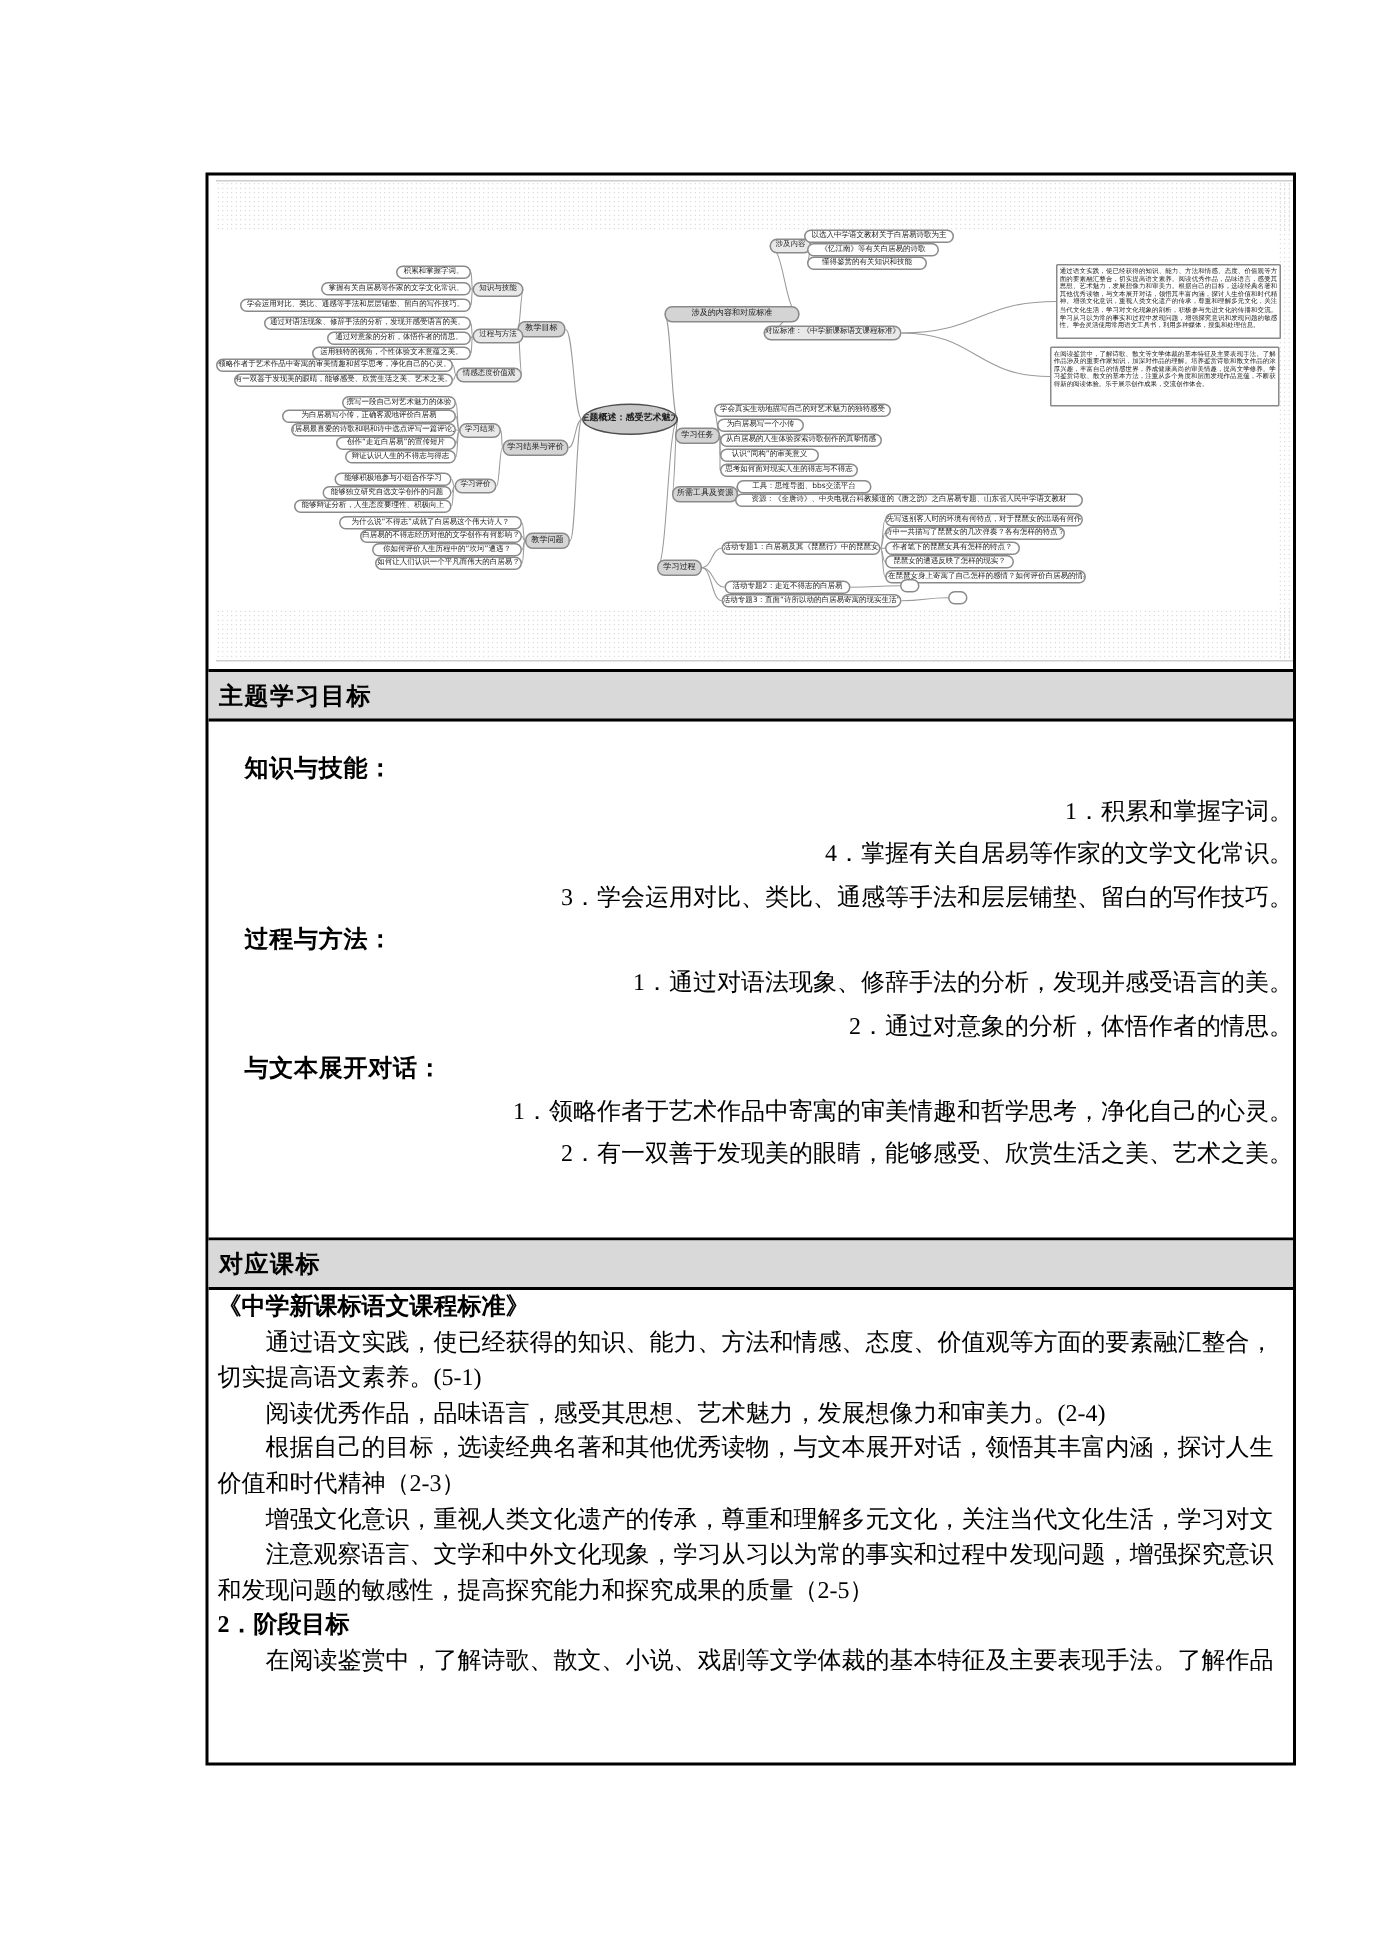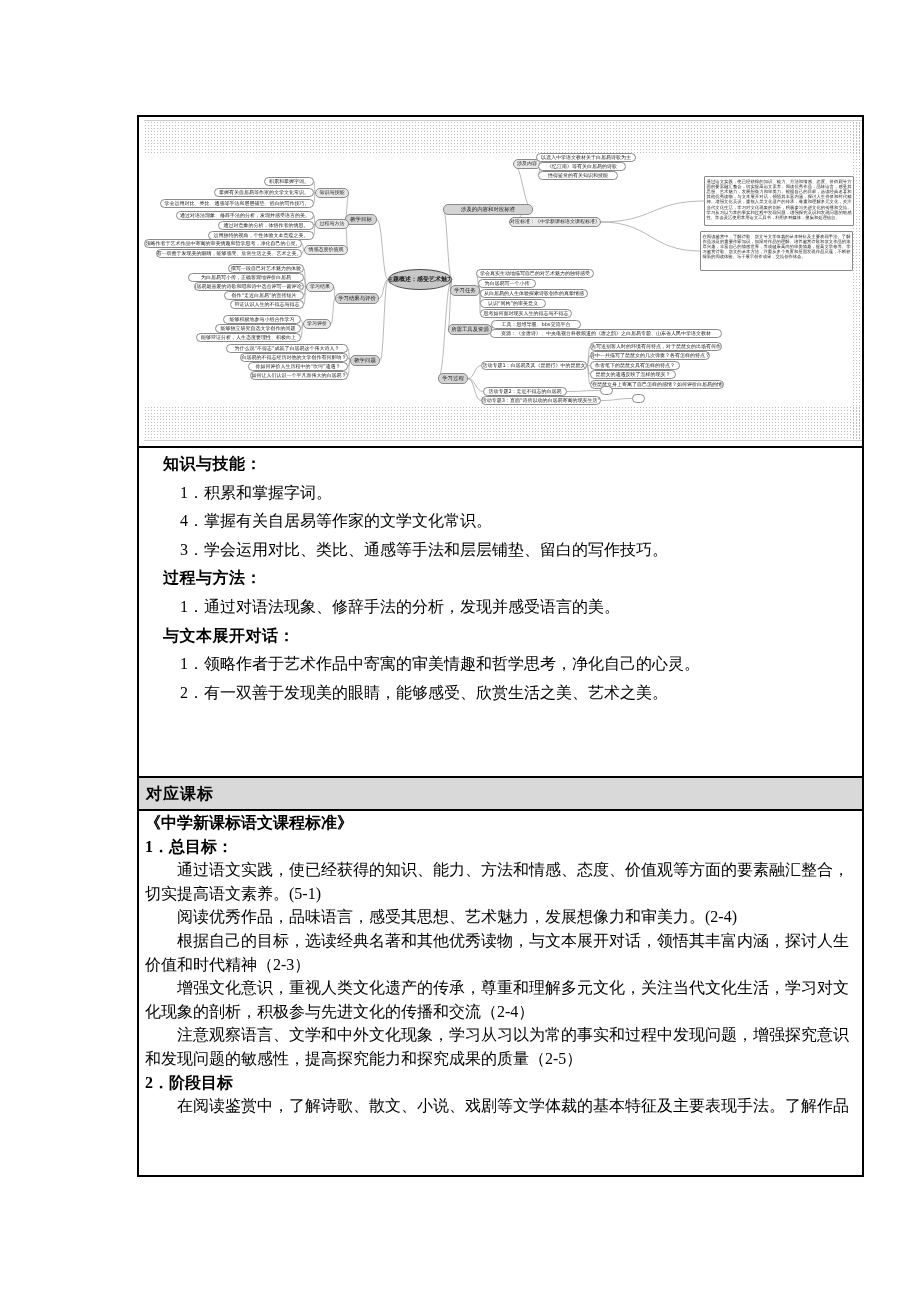--- a/index.html
+++ b/index.html
@@ -5,27 +5,27 @@
   html,body{margin:0;padding:0;background:#ffffff;}
   body{width:920px;height:1302px;position:relative;overflow:hidden;
        font-family:"Liberation Serif","DejaVu Serif",serif;color:#000;}
 
   .doc-table{position:absolute;left:137px;top:115px;width:727px;height:1062px;
              border:2px solid #000;box-sizing:border-box;background:#fff;}
   .trow{position:relative;box-sizing:border-box;width:100%;}
   .row-image{height:331px;border-bottom:2px solid #000;}
   .row-head{height:33px;border-bottom:2px solid #000;background:#d9d9d9;
             font-size:16px;font-weight:bold;padding:6px 0 0 7px;letter-spacing:1px;}
-  .row-c1{height:330px;border-bottom:2px solid #000;padding-top:2px;}
+  .row-c1{height:330px;border-bottom:2px solid #000;padding-top:2px;margin-top:16px;}
   .row-c2{height:292px;}
 
   
   .s1-line{height:28.6px;line-height:28.6px;font-size:16px;white-space:nowrap;overflow:hidden;}
   .g-title{padding-left:24px;font-weight:bold;letter-spacing:0.5px;}
-  .g-item{padding-left:41px;}
+  .g-item{padding-left:41px;text-align:right;}
 
   
   .s2-line{height:23.6px;line-height:23.6px;font-size:16px;padding-left:6px;
            white-space:nowrap;overflow:hidden;}
   .s2-line.bold{font-weight:bold;}
   .s2-line.ind{padding-left:38px;}
 
   
   .mindmap{position:absolute;left:5px;top:2px;width:718px;height:323px;}
   .speckle{position:absolute;background-image:radial-gradient(#a8a8a8 0.5px,transparent 0.6px);
@@ -167,46 +167,48 @@
         <div class="mm-node leaf" style="left: 446px; top: 242px; width: 90px; height: 9px;">作者笔下的琵琶女具有怎样的特点？</div>
         <div class="mm-node leaf" style="left: 446px; top: 251px; width: 86px; height: 9px;">琵琶女的遭遇反映了怎样的现实？</div>
         <div class="mm-node leaf" style="left: 446px; top: 261px; width: 134px; height: 9px;">作者在琵琶女身上寄寓了自己怎样的感情？如何评价白居易的情感？</div>
         <div class="mm-node leaf" style="left: 339px; top: 268px; width: 84px; height: 9px;">活动专题2：走近不得志的白居易</div>
         <div class="mm-node leaf" style="left: 456px; top: 267px; width: 13px; height: 9px;"></div>
         <div class="mm-node leaf" style="left: 337px; top: 277px; width: 120px; height: 9px;">活动专题3：直面“诗所以动的白居易寄寓的现实生活”</div>
         <div class="mm-node leaf" style="left: 488px; top: 275px; width: 13px; height: 9px;"></div>
       </div>
   </div>
 
+  <div class="trow row-head">
+    <span>主题学习目标</span>
+  </div>
 
   <div class="trow row-c1">
     <div class="s1-line g-title">知识与技能：</div>
     <div class="s1-line g-item">1．积累和掌握字词。</div>
     <div class="s1-line g-item">4．掌握有关自居易等作家的文学文化常识。</div>
     <div class="s1-line g-item">3．学会运用对比、类比、通感等手法和层层铺垫、留白的写作技巧。</div>
     <div class="s1-line g-title">过程与方法：</div>
     <div class="s1-line g-item">1．通过对语法现象、修辞手法的分析，发现并感受语言的美。</div>
+    <div class="s1-line g-item">2．通过对意象的分析，体悟作者的情思。</div>
     <div class="s1-line g-title">与文本展开对话：</div>
     <div class="s1-line g-item">1．领略作者于艺术作品中寄寓的审美情趣和哲学思考，净化自己的心灵。</div>
     <div class="s1-line g-item">2．有一双善于发现美的眼睛，能够感受、欣赏生活之美、艺术之美。</div>
   </div>
 
   <div class="trow row-head">
     <span>对应课标</span>
   </div>
 
   <div class="trow row-c2">
     <div class="s2-line bold">《中学新课标语文课程标准》</div>
-    <div class="s2-line bold">1．总目标：</div>
     <div class="s2-line ind">通过语文实践，使已经获得的知识、能力、方法和情感、态度、价值观等方面的要素融汇整合，</div>
     <div class="s2-line">切实提高语文素养。(5-1)</div>
     <div class="s2-line ind">阅读优秀作品，品味语言，感受其思想、艺术魅力，发展想像力和审美力。(2-4)</div>
     <div class="s2-line ind">根据自己的目标，选读经典名著和其他优秀读物，与文本展开对话，领悟其丰富内涵，探讨人生</div>
     <div class="s2-line">价值和时代精神（2-3）</div>
     <div class="s2-line ind">增强文化意识，重视人类文化遗产的传承，尊重和理解多元文化，关注当代文化生活，学习对文</div>
-    <div class="s2-line">化现象的剖析，积极参与先进文化的传播和交流（2-4）</div>
     <div class="s2-line ind">注意观察语言、文学和中外文化现象，学习从习以为常的事实和过程中发现问题，增强探究意识</div>
     <div class="s2-line">和发现问题的敏感性，提高探究能力和探究成果的质量（2-5）</div>
     <div class="s2-line bold">2．阶段目标</div>
     <div class="s2-line ind">在阅读鉴赏中，了解诗歌、散文、小说、戏剧等文学体裁的基本特征及主要表现手法。了解作品</div>
   </div>
 
 </div>
 
 </body></html>

